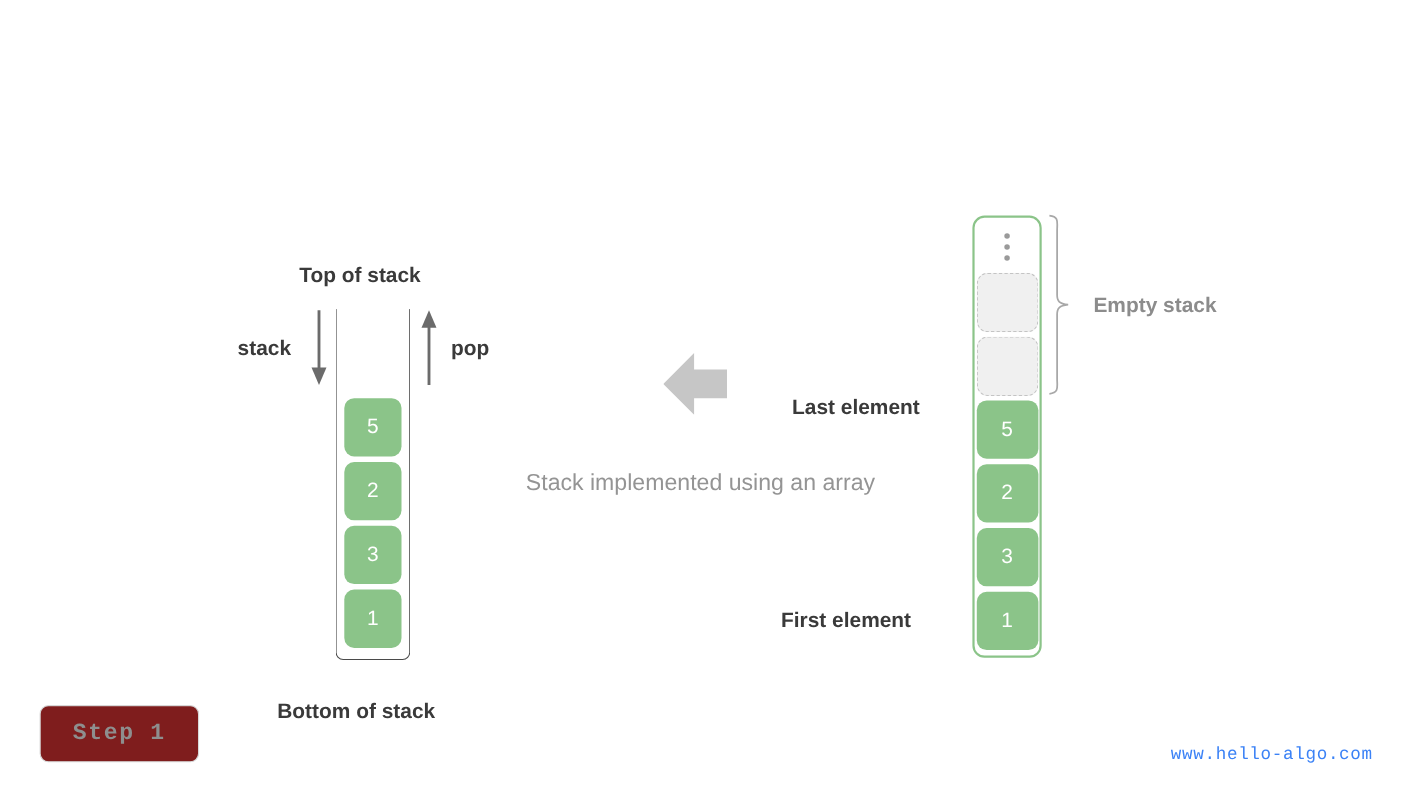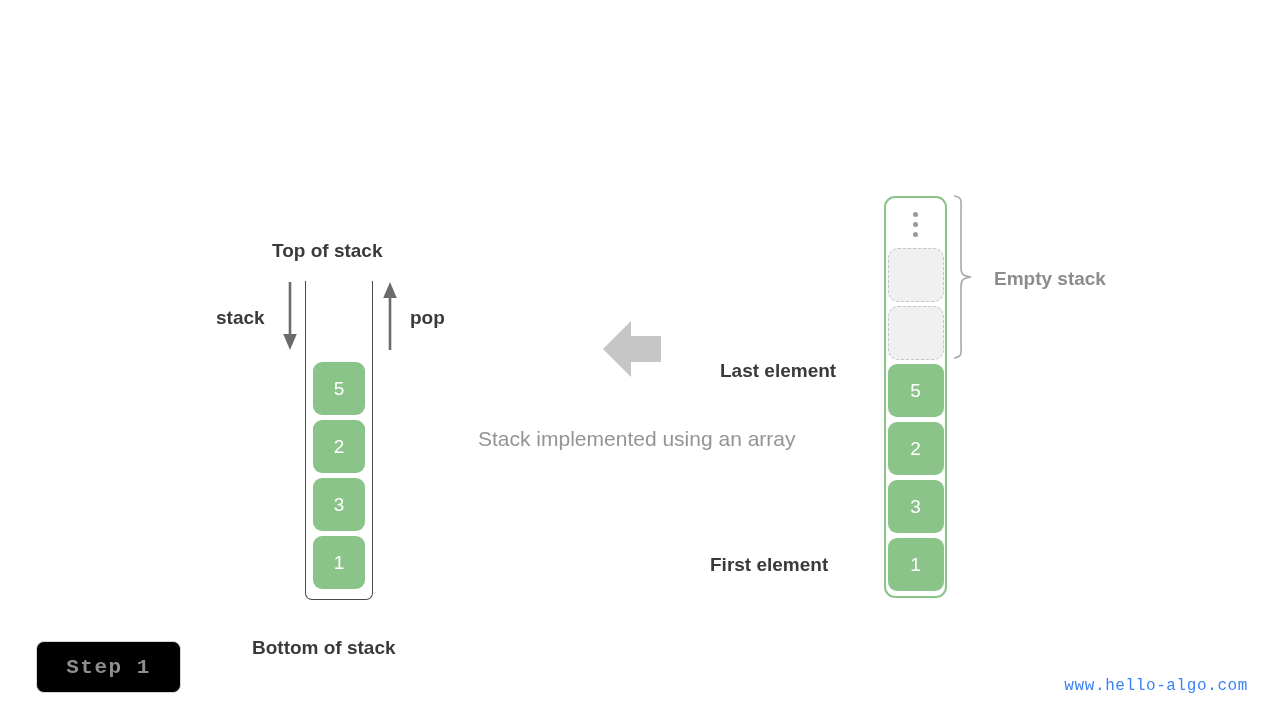--- a/index.html
+++ b/index.html
@@ -162,21 +162,21 @@
 
   
   .step-badge {
     position: absolute;
     left: 36px;
     top: 641px;
     width: 145px;
     height: 52px;
     border: 1.3px solid #d7d7d7;
     border-radius: 8px;
-    background: #000000;
+    background: #7f1d1d;
     display: flex;
     align-items: center;
     justify-content: center;
     color: #8e8e8e;
     font-family: "Liberation Mono", monospace;
     font-weight: bold;
     font-size: 21px;
     letter-spacing: 1.5px;
     box-sizing: border-box;
   }

